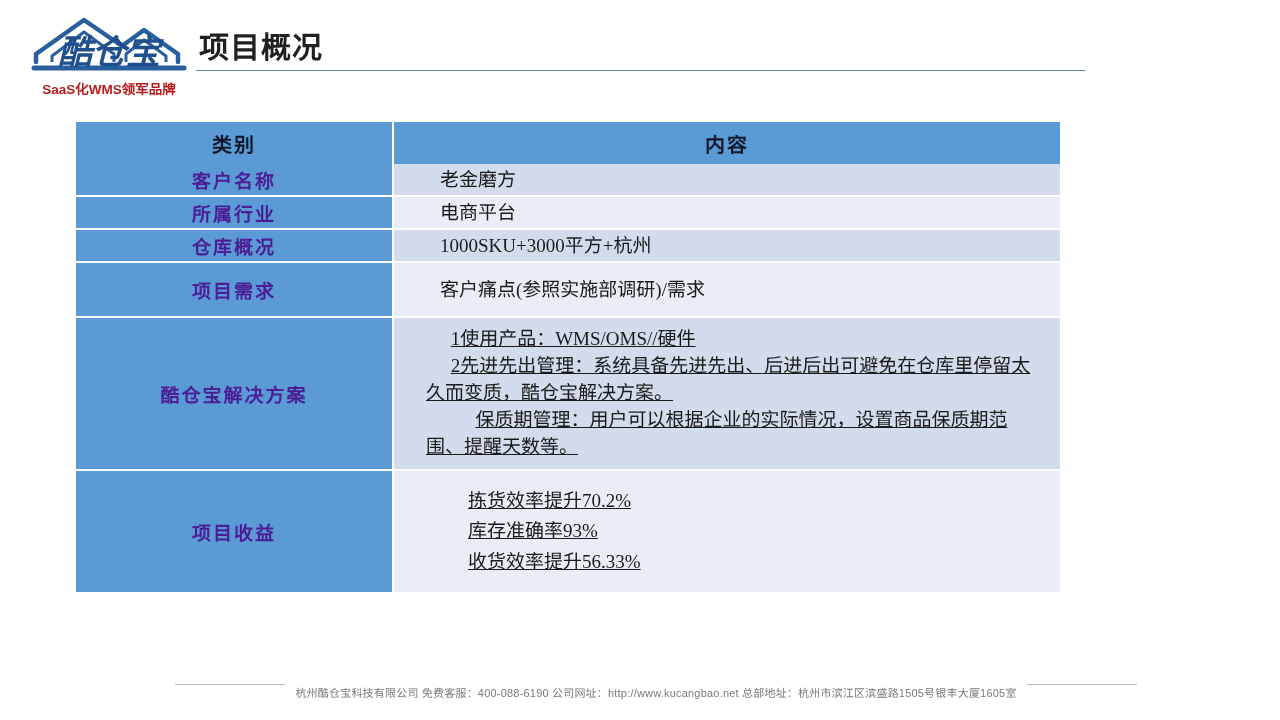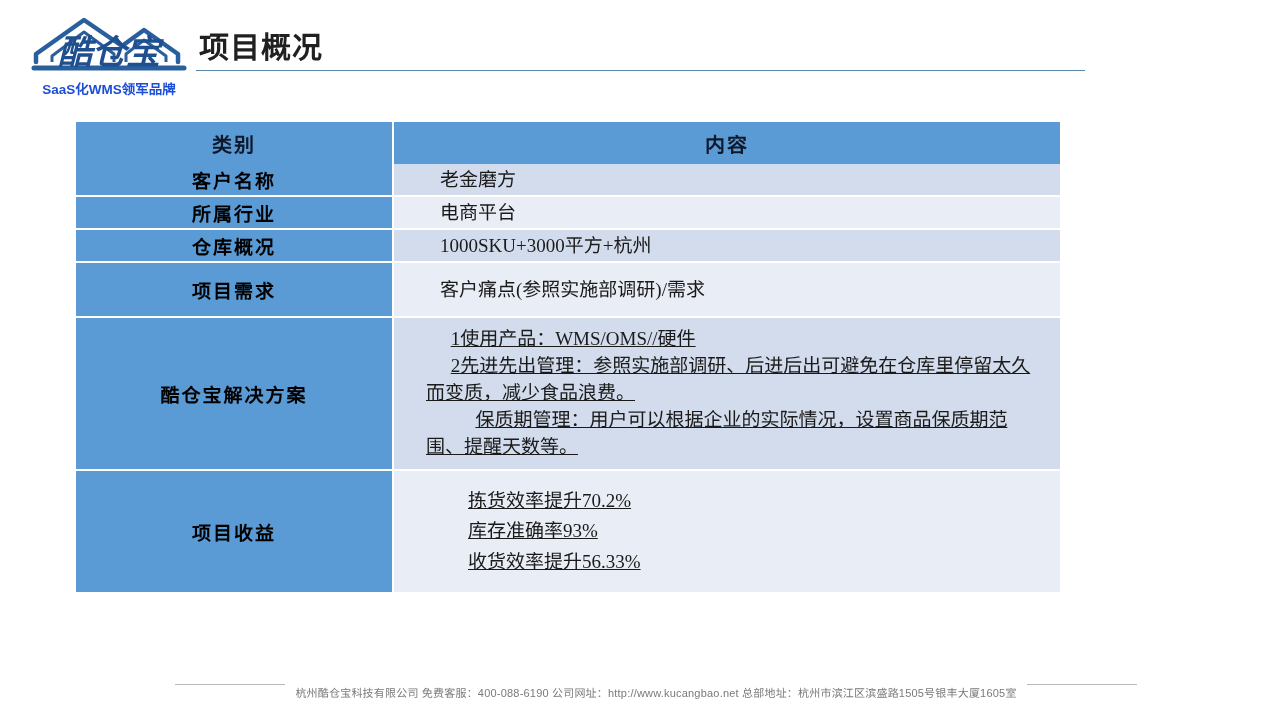--- a/index.html
+++ b/index.html
@@ -41,21 +41,21 @@
   }
   .brand-tagline {
     position: absolute;
     left: 0;
     top: 66px;
     width: 166px;
     text-align: center;
     font-family: "Liberation Sans", sans-serif;
     font-size: 13.5px;
     font-weight: bold;
-    color: #1d4ed8;
+    color: #b91c1c;
     letter-spacing: 0px;
     white-space: nowrap;
   }
 
   .page-title {
     position: absolute;
     left: 199px;
     top: 28px;
     font-family: "Liberation Sans", "DejaVu Sans", sans-serif;
     font-size: 30px;
@@ -107,21 +107,21 @@
     color: #0f172a;
     text-align: center;
     font-size: 20px;
     font-weight: bold;
     height: 42px;
     letter-spacing: 2px;
   }
 
   th.lbl {
     background: #5B9BD5;
-    color: #000000;
+    color: #4c1d95;
     text-align: center;
     font-size: 19px;
     font-weight: bold;
     letter-spacing: 2px;
   }
 
   td.val {
     text-align: left;
     font-size: 19px;
     color: #1a1a1a;
@@ -230,21 +230,21 @@
       </tr>
       <tr class="r-mid">
         <th class="lbl">项目需求</th>
         <td class="val shade-b">客户痛点(参照实施部调研)/需求</td>
       </tr>
       <tr class="r-tall">
         <th class="lbl">酷仓宝解决方案</th>
         <td class="val shade-a tight">
           <div class="val-block">
             <p class="para">1使用产品：WMS/OMS//硬件</p>
-            <p class="para">2先进先出管理：参照实施部调研、后进后出可避免在仓库里停留太久而变质，减少食品浪费。</p>
+            <p class="para">2先进先出管理：系统具备先进先出、后进后出可避免在仓库里停留太久而变质，酷仓宝解决方案。</p>
             <p class="para deep">保质期管理：用户可以根据企业的实际情况，设置商品保质期范围、提醒天数等。</p>
           </div>
         </td>
       </tr>
       <tr class="r-ben">
         <th class="lbl">项目收益</th>
         <td class="val shade-b">
           <div class="val-block">
             <p class="ben-line">拣货效率提升70.2%</p>
             <p class="ben-line">库存准确率93%</p>

